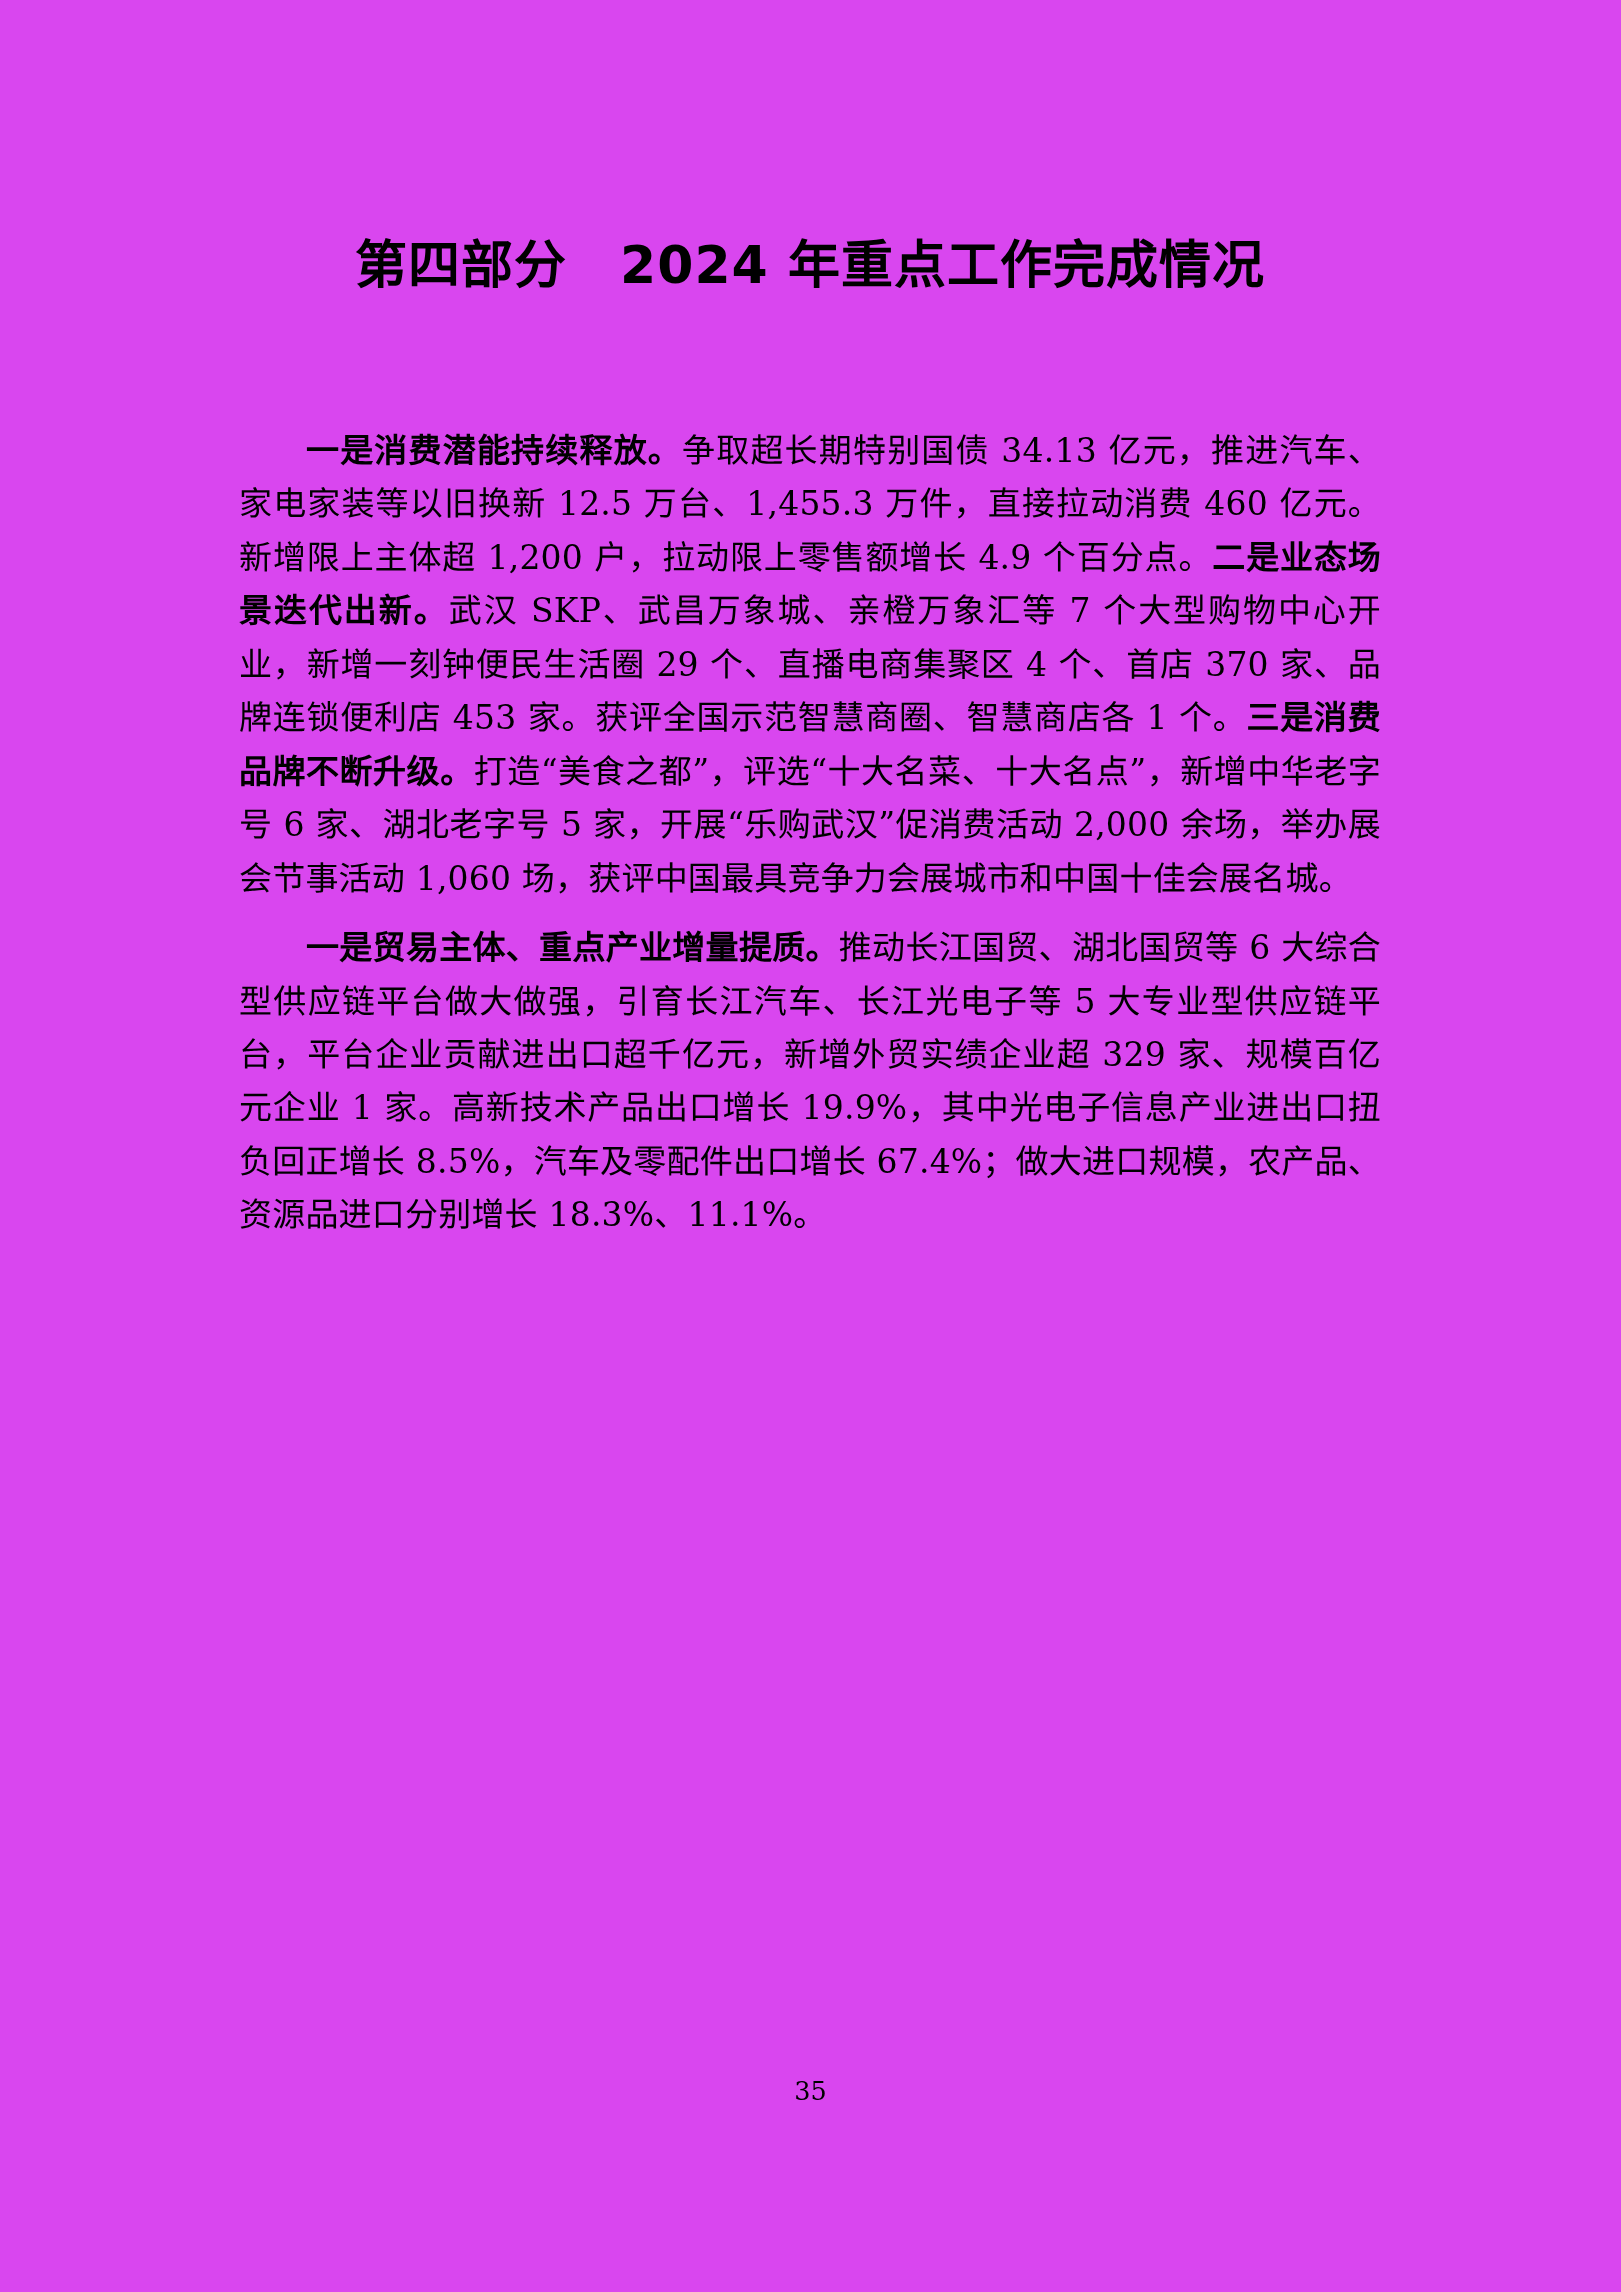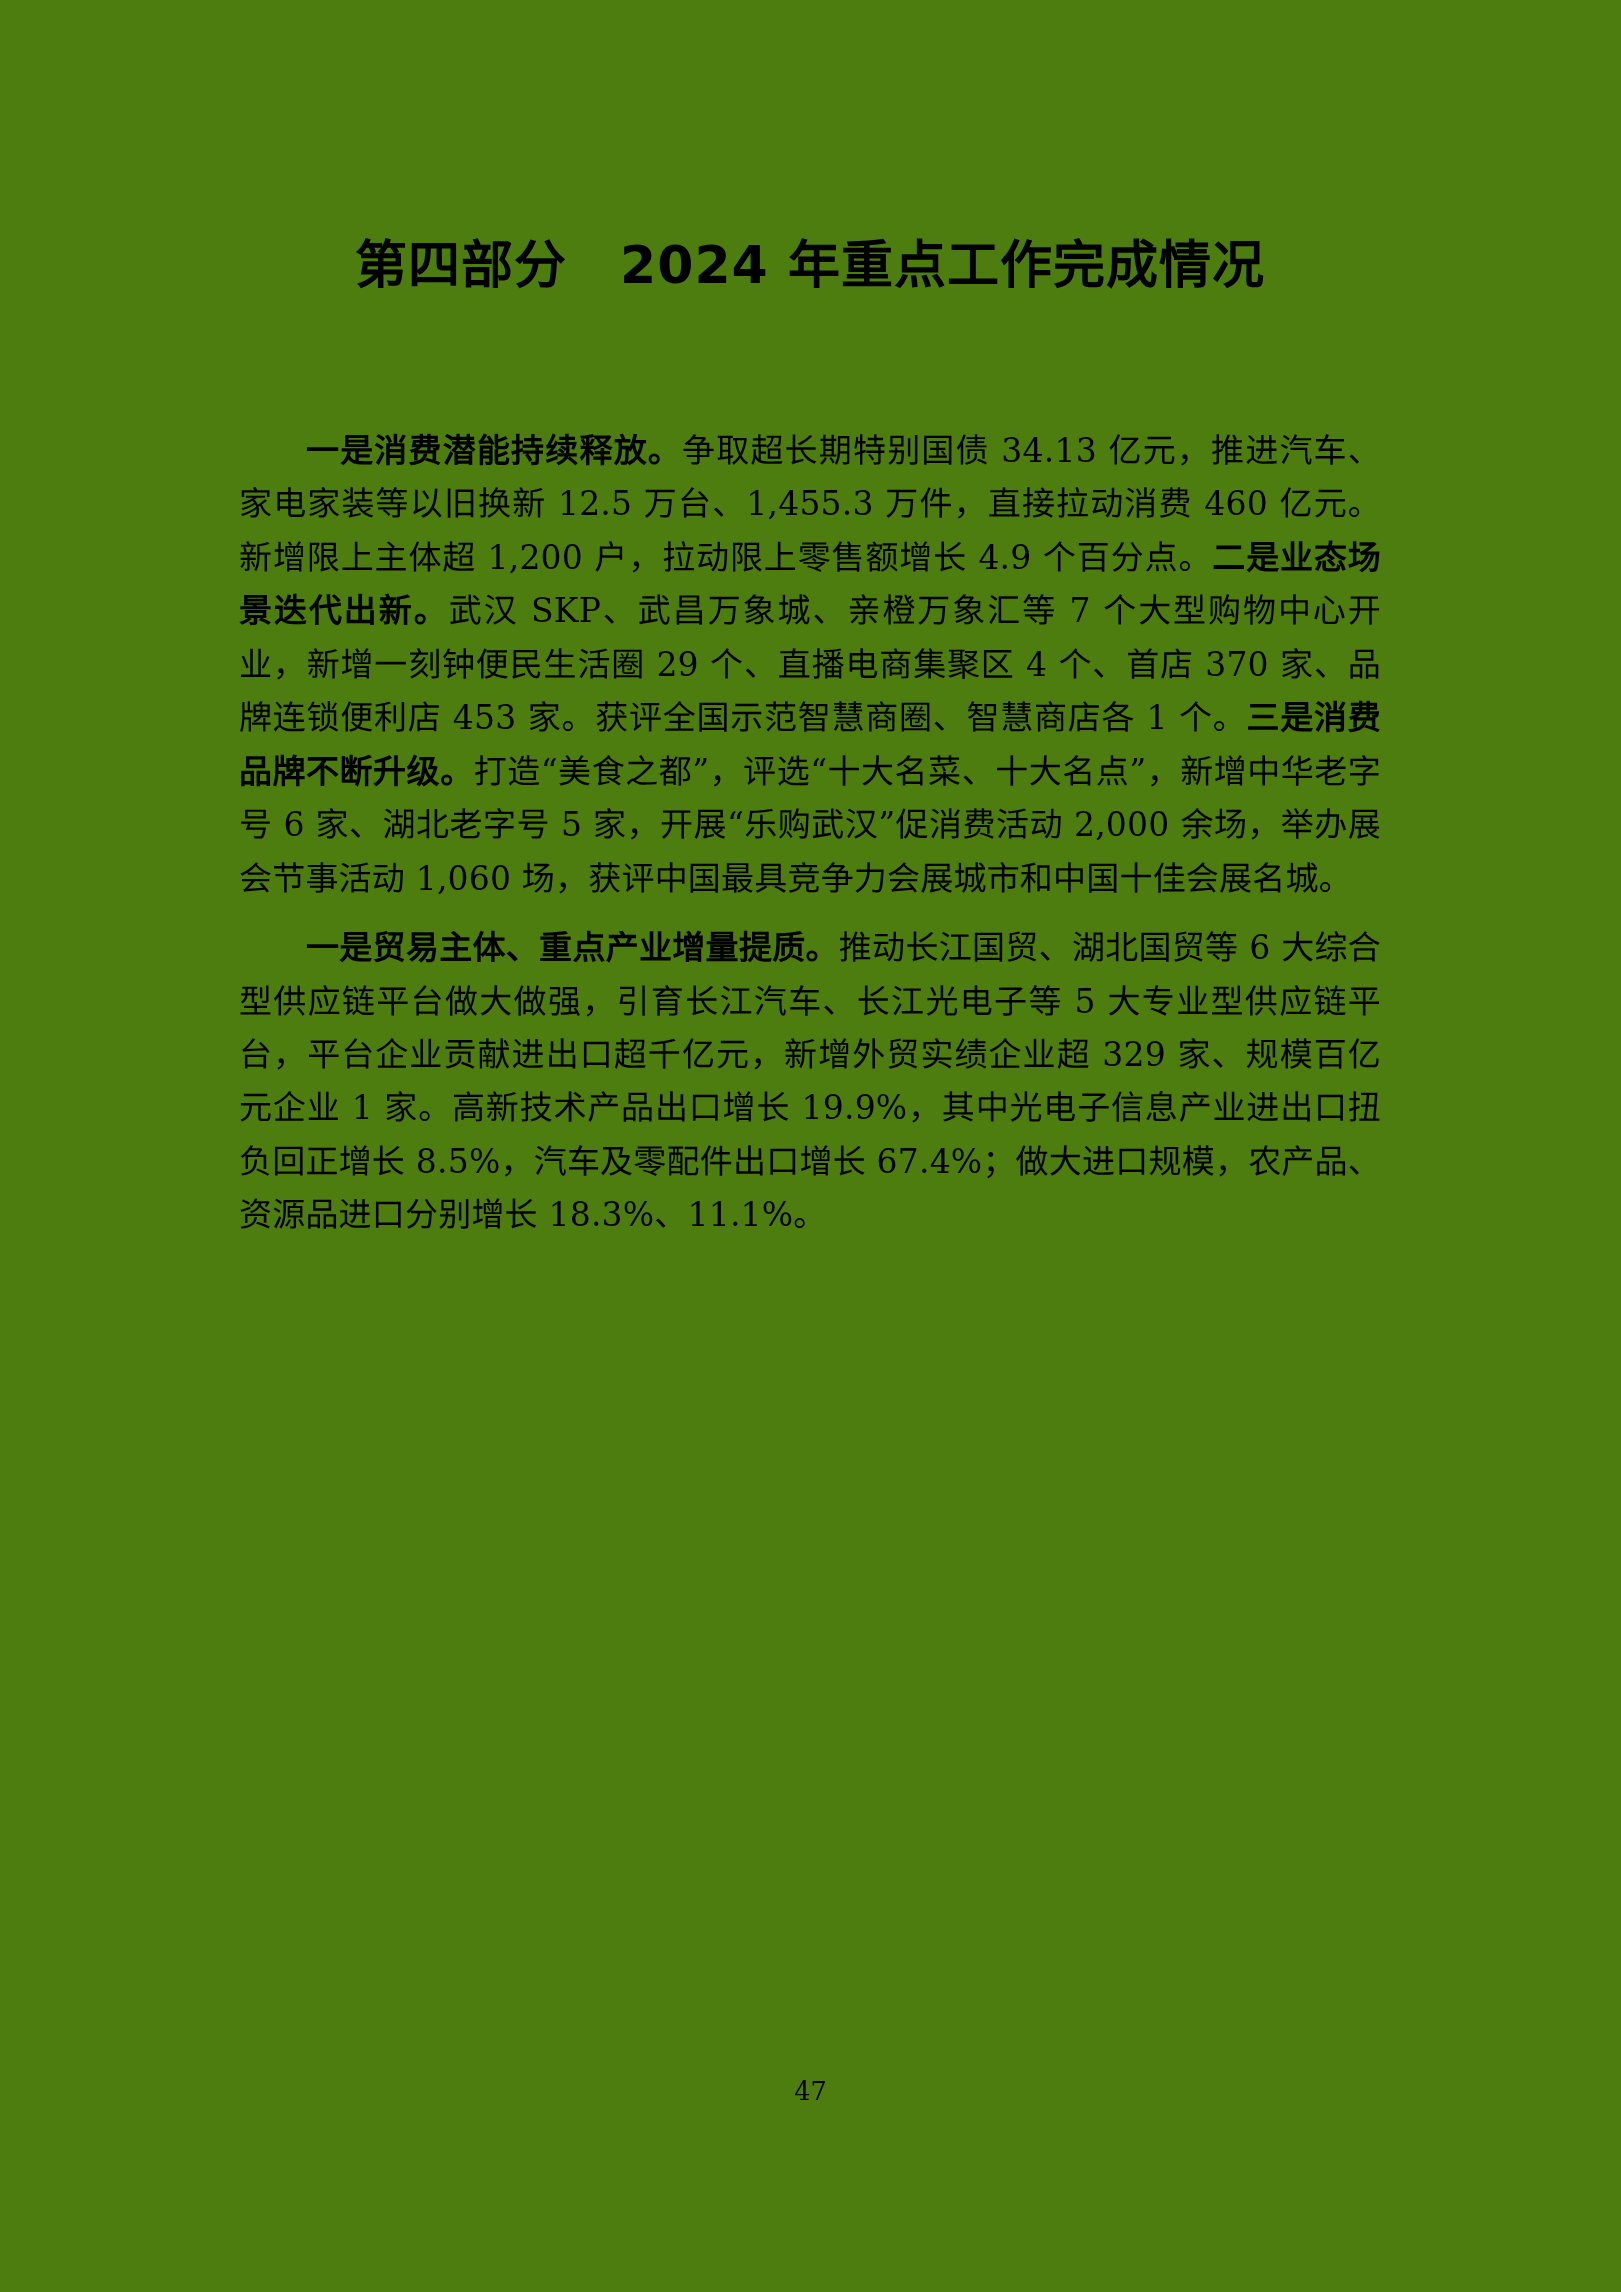--- a/index.html
+++ b/index.html
@@ -13,21 +13,21 @@
     position: relative;
     font-family: "DejaVu Serif", "Liberation Serif", serif;
     color: #000000;
     overflow: hidden;
   }
   .page {
     position: absolute;
     left: 0; top: 0;
     width: 1621px;
     height: 2293px;
-    background: #4d7c0f;
+    background: #d946ef;
   }
   .content {
     position: absolute;
     left: 223px;
     top: 233px;
     width: 1174px;
   }
   .doc-title {
     font-family: "DejaVu Sans", "Liberation Sans", sans-serif;
     font-weight: bold;
@@ -83,16 +83,16 @@
     <div class="gap-after-title"></div>
 
 
     <p class="para"><span class="lead">一是消费潜能持续释放。</span><span>争取超长期特别国债 34.13 亿元，推进汽车、家电家装等以旧换新 12.5 万台、1,455.3 万件，直接拉动消费 460 亿元。新增限上主体超 1,200 户，拉动限上零售额增长 4.9 个百分点。</span><span class="lead">二是业态场景迭代出新。</span><span>武汉 SKP、武昌万象城、亲橙万象汇等 7 个大型购物中心开业，新增一刻钟便民生活圈 29 个、直播电商集聚区 4 个、首店 370 家、品牌连锁便利店 453 家。获评全国示范智慧商圈、智慧商店各 1 个。</span><span class="lead">三是消费品牌不断升级。</span><span>打造“美食之都”，评选“十大名菜、十大名点”，新增中华老字号 6 家、湖北老字号 5 家，开展“乐购武汉”促消费活动 2,000 余场，举办展会节事活动 1,060 场，获评中国最具竞争力会展城市和中国十佳会展名城。</span></p>
 
 
     <p class="para"><span class="lead">一是贸易主体、重点产业增量提质。</span><span>推动长江国贸、湖北国贸等 6 大综合型供应链平台做大做强，引育长江汽车、长江光电子等 5 大专业型供应链平台，平台企业贡献进出口超千亿元，新增外贸实绩企业超 329 家、规模百亿元企业 1 家。高新技术产品出口增长 19.9%，其中光电子信息产业进出口扭负回正增长 8.5%，汽车及零配件出口增长 67.4%；做大进口规模，农产品、资源品进口分别增长 18.3%、11.1%。</span></p>
 
   </div>
 
-  <div class="page-number">47</div>
+  <div class="page-number">35</div>
 
 </div>
 
 
 </body></html>

